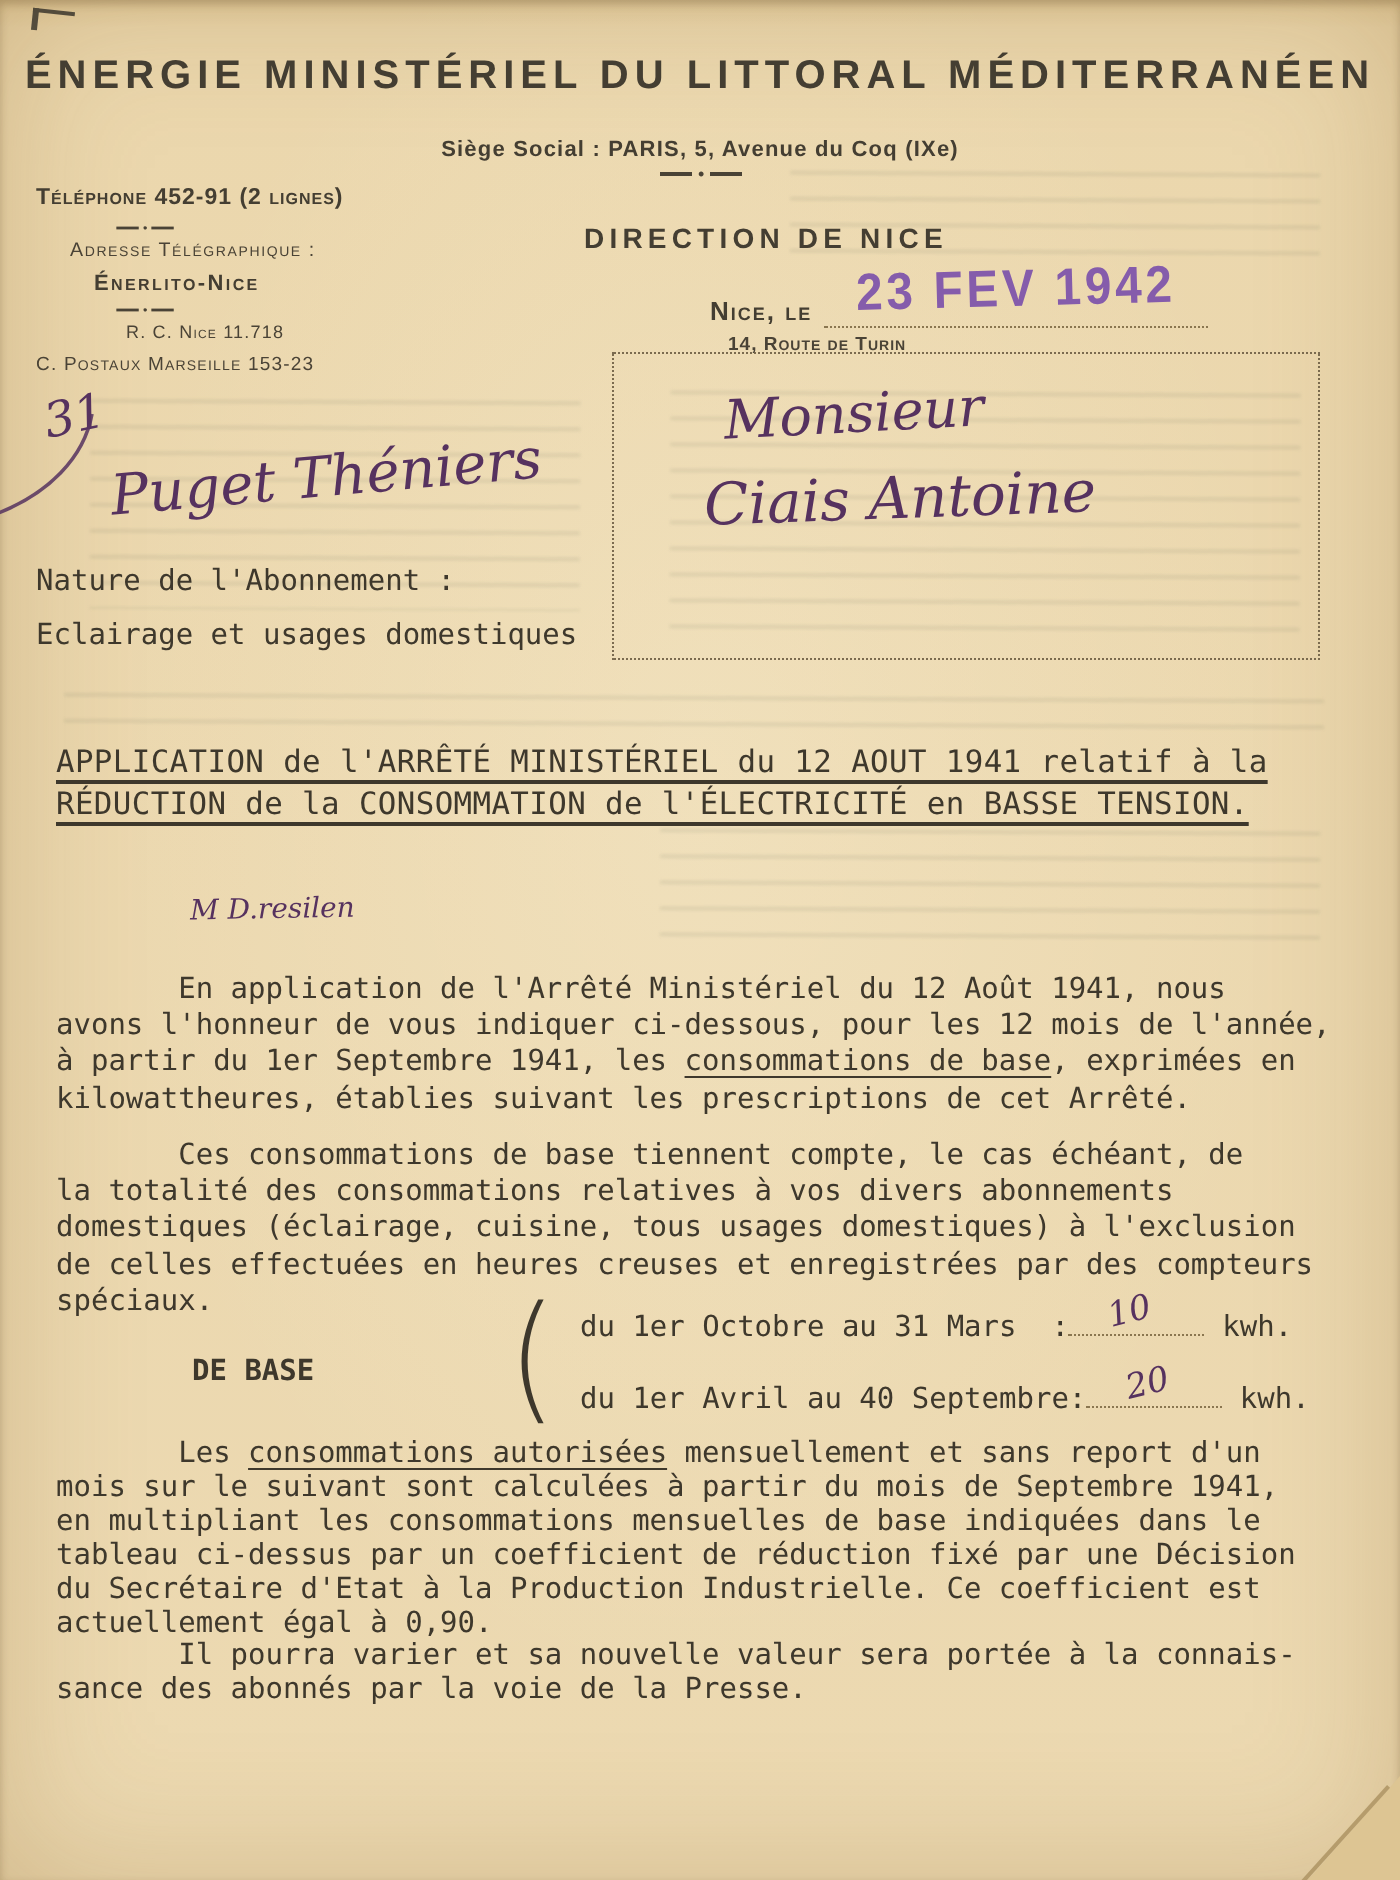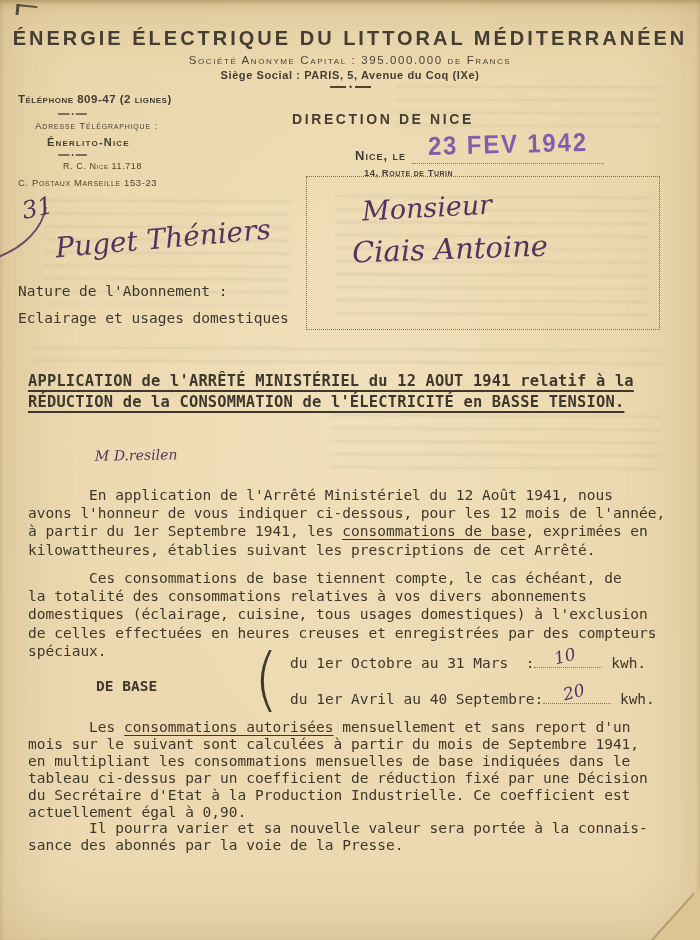--- a/index.html
+++ b/index.html
@@ -13,21 +13,21 @@
     color:var(--ink,#3e382c);
   }
   .abs{position:absolute;}
   .caps{font-variant:small-caps;}
   .bold{font-weight:bold;}
   .center{text-align:center; left:0; right:0;}
   .mono{font-family:"DejaVu Sans Mono", monospace; font-size:14.5px; white-space:pre; color:#3e382c;}
   .para{line-height:18.2px;}
   .para.tight{line-height:17px;}
   .u{text-decoration:underline; text-underline-offset:3px; text-decoration-thickness:1.4px;}
-  .title-line{font-weight:bold; font-size:15.4px; letter-spacing:0.2px;
+  .title-line{font-weight:normal; font-size:15.4px; letter-spacing:0.2px;
     text-decoration:underline; text-underline-offset:4px; text-decoration-thickness:1.8px;}
   .hw{font-family:"DejaVu Serif", serif; font-style:italic; color:var(--hand,#56325f);}
   .ornament{display:flex; align-items:center; gap:3px; color:#4a4336;}
   .ornament .bar{height:1.5px; background:#4a4336; width:16px;}
   .ornament .dot{font-size:9px; line-height:6px;}
   .ghost{
     background:repeating-linear-gradient(180deg, rgba(105,115,90,0.12) 0 2px, rgba(0,0,0,0) 2px 13px);
     filter:blur(0.8px); transform:rotate(0.3deg); pointer-events:none;
   }
   .dotted-box{border:1.6px dotted #6f5f45; opacity:0.9;}
@@ -58,30 +58,29 @@
 <div class="page">
 
   <div class="abs ghost" style="left:395px;top:86px;width:265px;height:52px;"></div>
   <div class="abs ghost" style="left:335px;top:196px;width:315px;height:128px;"></div>
   <div class="abs ghost" style="left:45px;top:200px;width:245px;height:105px;"></div>
   <div class="abs ghost" style="left:32px;top:348px;width:630px;height:22px;"></div>
   <div class="abs ghost" style="left:330px;top:415px;width:330px;height:58px;"></div>
 
   <div class="corner-mark"></div>
 
-  <div class="abs center" style="top:27px;font-size:20px;font-weight:bold;letter-spacing:3px;color:#443e32;">ÉNERGIE ÉLECTRIQUE DU LITTORAL MÉDITERRANÉEN</div>
-  <div class="abs center caps" style="top:54px;font-size:11.5px;letter-spacing:1.6px;color:#4a4336;">Société Anonyme Capital : 395.000.000 de Francs</div>
+  <div class="abs center" style="top:27px;font-size:20px;font-weight:bold;letter-spacing:3px;color:#443e32;">ÉNERGIE MINISTÉRIEL DU LITTORAL MÉDITERRANÉEN</div>
   <div class="abs center bold" style="top:69px;font-size:11px;letter-spacing:0.6px;color:#443e32;">Siège Social : PARIS, 5, Avenue du Coq (IXe)</div>
   <div class="abs ornament" style="left:330px;top:84px;">
     <span class="bar"></span>
       <span class="dot">•</span>
       <span class="bar"></span>
   </div>
 
-  <div class="abs caps bold" style="left:18px;top:93px;font-size:11.5px;letter-spacing:0.5px;color:#443e32;">Téléphone 809-47 (2 lignes)</div>
+  <div class="abs caps bold" style="left:18px;top:93px;font-size:11.5px;letter-spacing:0.5px;color:#443e32;">Téléphone 452-91 (2 lignes)</div>
   <div class="abs ornament" style="left:52px;top:111px;transform:scale(0.7);">
     <span class="bar"></span>
       <span class="dot">•</span>
       <span class="bar"></span>
   </div>
   <div class="abs caps" style="left:35px;top:120px;font-size:9.8px;letter-spacing:0.8px;color:#4a4336;">Adresse Télégraphique :</div>
   <div class="abs caps bold" style="left:47px;top:136px;font-size:11px;letter-spacing:1.2px;color:#443e32;">Énerlito-Nice</div>
   <div class="abs ornament" style="left:52px;top:152px;transform:scale(0.7);">
     <span class="bar"></span>
       <span class="dot">•</span>

